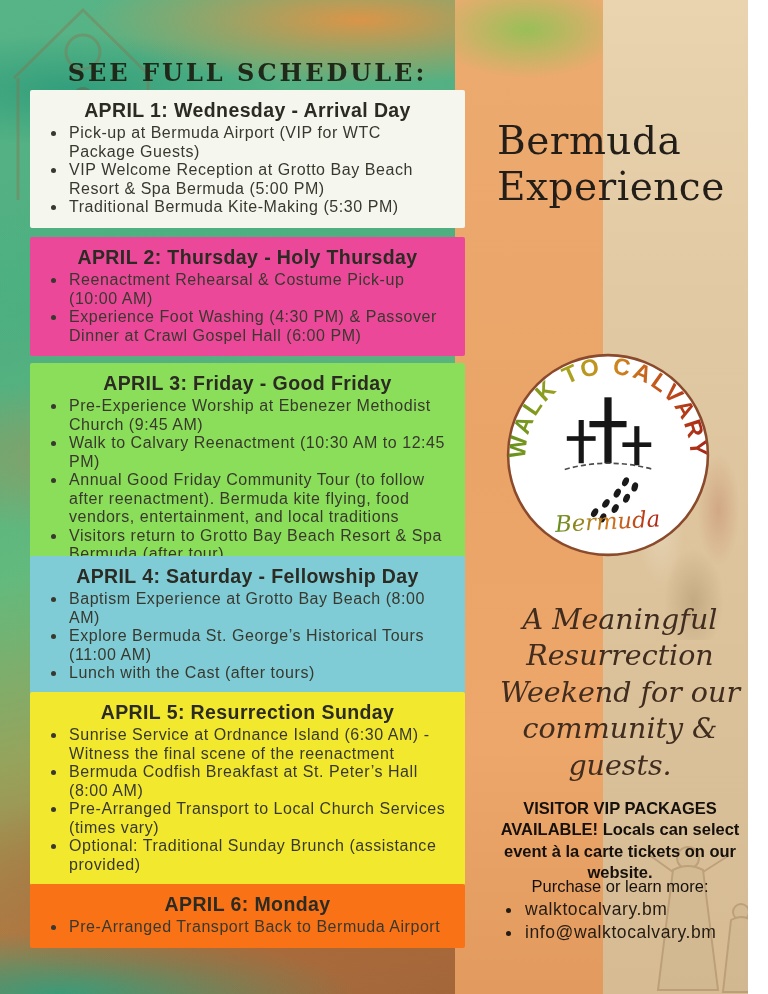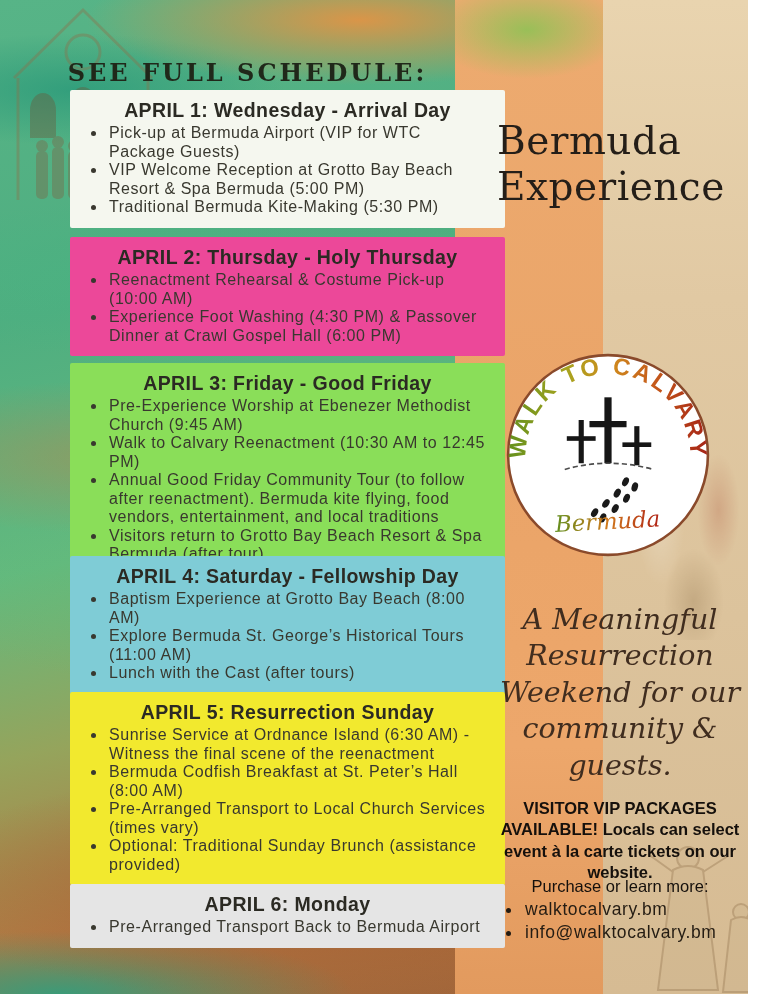--- a/index.html
+++ b/index.html
@@ -28,21 +28,21 @@
     background-image:
       radial-gradient(ellipse 34px 90px at 35% 55%, #f7f2e6, transparent 70%),
       radial-gradient(ellipse 30px 80px at 70% 50%, #b4644a, transparent 70%),
       radial-gradient(ellipse 40px 70px at 55% 85%, #8e7048, transparent 75%);}
 
   
   .see-heading{position:absolute;left:30px;top:42px;width:435px;text-align:center;
     font-family:"DejaVu Serif","Liberation Serif",serif;font-weight:600;font-size:24px;
     letter-spacing:3px;color:#20281a;}
   .card{position:absolute;left:30px;width:435px;border-radius:2px;
-    padding:9px 13px 11px 13px;box-sizing:border-box;color:#39382f;margin-left:40px;}
+    padding:9px 13px 11px 13px;box-sizing:border-box;color:#39382f;}
   .card h3{margin:0 0 2px 0;text-align:center;font-size:19.5px;font-weight:700;
     color:#2b2a23;letter-spacing:.4px;}
   .card ul{margin:0;padding:0 0 0 24px;font-size:16px;line-height:1.16;letter-spacing:.55px;}
   .card li{margin:0;padding-left:2px;}
   .c1{top:90px;} .c2{top:237px;} .c3{top:363px;} .c4{top:556px;} .c5{top:692px;} .c6{top:884px;}
 
   
   .big-title{position:absolute;left:497px;top:118px;width:268px;
     font-family:"DejaVu Serif","Liberation Serif",serif;font-size:39px;line-height:1.17;
     color:#241e18;letter-spacing:.5px;}
@@ -151,21 +151,21 @@
   <section class="card c5" style="background-color: rgb(242, 233, 46);">
     <h3>APRIL 5: Resurrection Sunday</h3>
     <ul>
       <li>Sunrise Service at Ordnance Island (6:30 AM) - Witness the final scene of the reenactment</li>
       <li>Bermuda Codfish Breakfast at St. Peter’s Hall (8:00 AM)</li>
       <li>Pre-Arranged Transport to Local Church Services (times vary)</li>
       <li>Optional: Traditional Sunday Brunch (assistance provided)</li>
     </ul>
   </section>
 
-  <section class="card c6" style="background-color: #e5e5e5;">
+  <section class="card c6" style="background-color: #f97316;">
     <h3>APRIL 6: Monday</h3>
     <ul>
       <li>Pre-Arranged Transport Back to Bermuda Airport</li>
     </ul>
   </section>
 
   <div class="big-title">
     <span>Bermuda</span>
     <span>Experience</span>
   </div>

